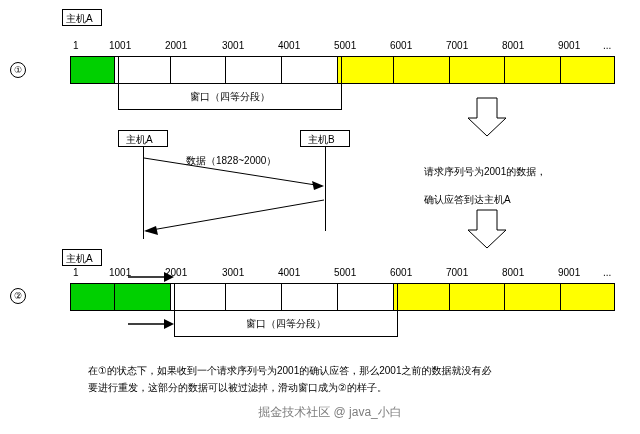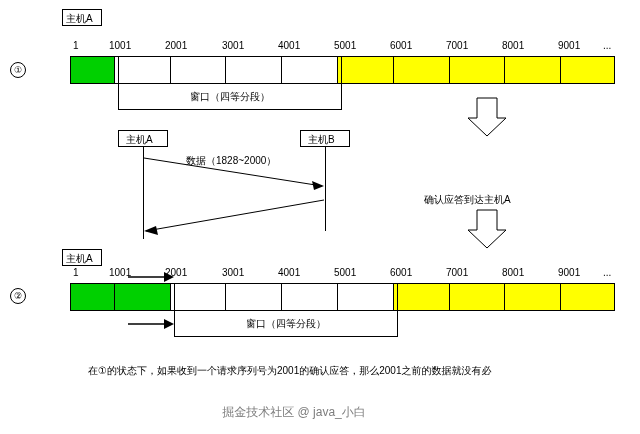--- a/index.html
+++ b/index.html
@@ -97,20 +97,21 @@
 
   <div class="abs lbl" style="left:186px;top:155px;">数据（1828~2000）</div>
 
   <svg class="abs" style="left:0;top:0;width:640px;height:434px;pointer-events:none;">
 
     <polygon points="477,98 497,98 497,118 506,118 487,136 468,118 477,118" fill="#ffffff" stroke="#000" stroke-width="1"></polygon>
 
     <polygon points="477,210 497,210 497,230 506,230 487,248 468,230 477,230" fill="#ffffff" stroke="#000" stroke-width="1"></polygon>
   </svg>
 
+  <div class="abs lbl" style="left:424px;top:166px;">请求序列号为2001的数据，</div>
   <div class="abs lbl" style="left:424px;top:182px;margin-top:12px;">确认应答到达主机A</div>
 
   <div class="abs" style="left:62px;top:249px;width:40px;height:17px;border:1px solid #000;box-sizing:border-box;"></div>
   <div class="abs host" style="left:66px;top:253px;">主机A</div>
 
   <div class="abs tick" style="left:73px;top:267px;">1</div>
   <div class="abs tick" style="left:109px;top:267px;">1001</div>
   <div class="abs tick" style="left:165px;top:267px;">2001</div>
   <div class="abs tick" style="left:222px;top:267px;">3001</div>
   <div class="abs tick" style="left:278px;top:267px;">4001</div>
@@ -138,16 +139,17 @@
   <div class="abs wintxt" style="left:174px;top:317px;width:224px;">窗口（四等分段）</div>
 
   <svg class="abs" style="left:0;top:0;width:640px;height:434px;pointer-events:none;">
     <line x1="128" y1="277" x2="170" y2="277" stroke="#000" stroke-width="1.5"></line>
     <polygon points="174,277 164,272 164,282" fill="#000"></polygon>
     <line x1="128" y1="324" x2="170" y2="324" stroke="#000" stroke-width="1.5"></line>
     <polygon points="174,324 164,319 164,329" fill="#000"></polygon>
   </svg>
 
   <div class="abs note" style="left:88px;top:362px;width:470px;">在①的状态下，如果收到一个请求序列号为2001的确认应答，那么2001之前的数据就没有必</div>
+  <div class="abs note" style="left:88px;top:379px;width:470px;">要进行重发，这部分的数据可以被过滤掉，滑动窗口成为②的样子。</div>
 
-  <div class="abs wm" style="left:0;top:404px;width:588px;text-align:center;">掘金技术社区 @ java_小白</div>
+  <div class="abs wm" style="left:0;top:404px;width:588px;text-align:center;padding-left:36px;">掘金技术社区 @ java_小白</div>
 
 </div>
 
 </body></html>

